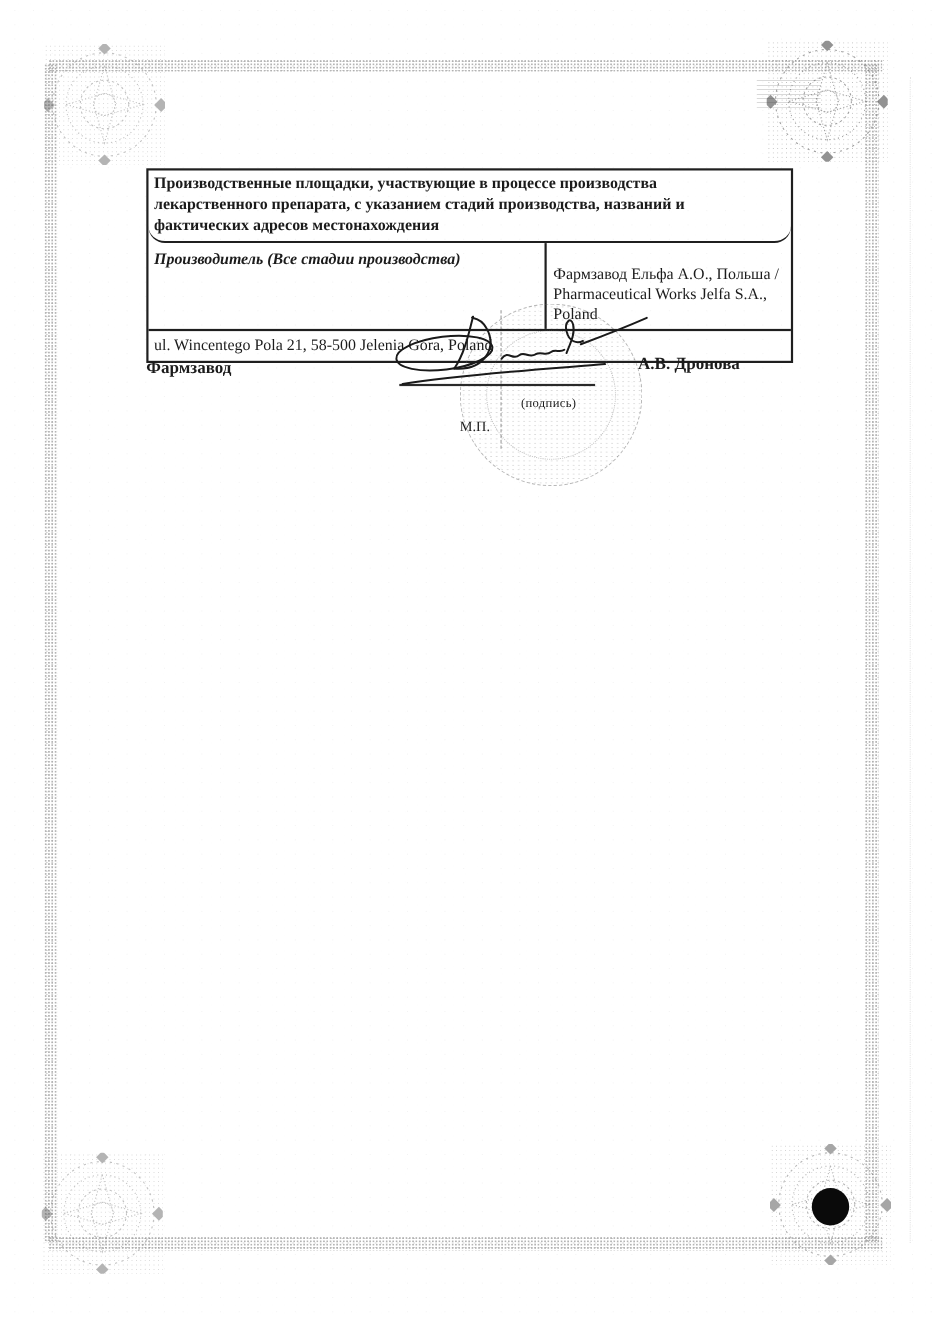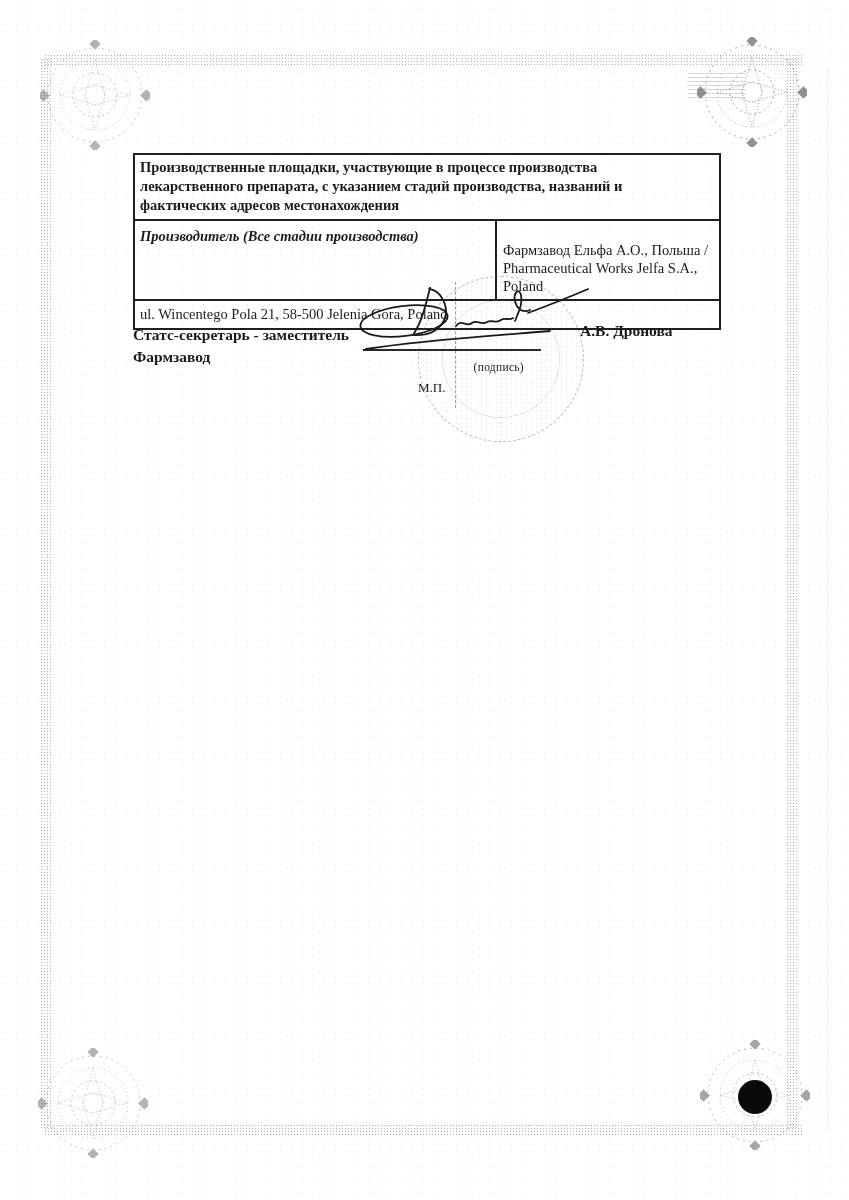--- a/index.html
+++ b/index.html
@@ -63,20 +63,21 @@
     font-size:15.5px;letter-spacing:.2px;white-space:nowrap;
   }
   .prod-table{
     position:absolute;left:133px;top:153px;width:588px;
     border:2px solid #1f1f1f;box-sizing:border-box;
     font-size:14.5px;line-height:19px;
   }
   .t-header{
     padding:3px 21px 4px 5px;font-weight:bold;
     border-bottom:2px solid #1f1f1f;
+    border-radius:15px;
   }
   .t-row2{display:flex;border-bottom:2px solid #1f1f1f;}
   .t-cell-left{
     width:362px;box-sizing:border-box;border-right:2px solid #1f1f1f;
     padding:6px 6px 4px 5px;font-weight:bold;font-style:italic;
   }
   .t-cell-right{flex:1;padding:20px 6px 4px 6px;line-height:18px;}
   .t-row3{padding:4px 6px 4px 5px;}
 
   .official-title{
@@ -207,21 +208,20 @@
   <div class="prod-table">
     <div class="t-header">Производственные площадки, участвующие в процессе производства лекарственного препарата, с указанием стадий производства, названий и фактических адресов местонахождения</div>
     <div class="t-row2">
       <div class="t-cell-left">Производитель (Все стадии производства)</div>
       <div class="t-cell-right">Фармзавод Ельфа А.О., Польша / Pharmaceutical Works Jelfa S.A., Poland</div>
     </div>
     <div class="t-row3">ul. Wincentego Pola 21, 58-500 Jelenia Gora, Poland</div>
   </div>
 
   <div class="official-title">
-    <div>Статс-секретарь - заместитель</div>
     <div>Фармзавод</div>
   </div>
 
   <div class="stamp-outer"></div>
   <div class="stamp-inner"></div>
   <div class="stamp-axis"></div>
 
   <div class="sig-rule"></div>
 
   <svg class="sig-svg" width="244" height="84" viewBox="0 0 244 84">

